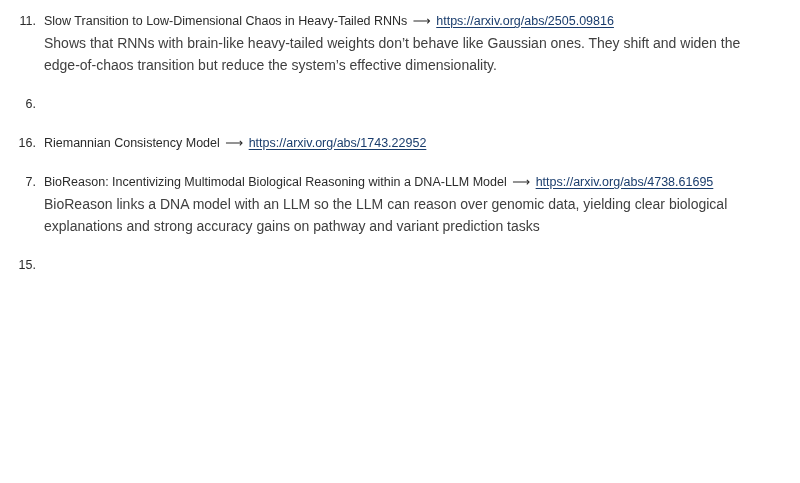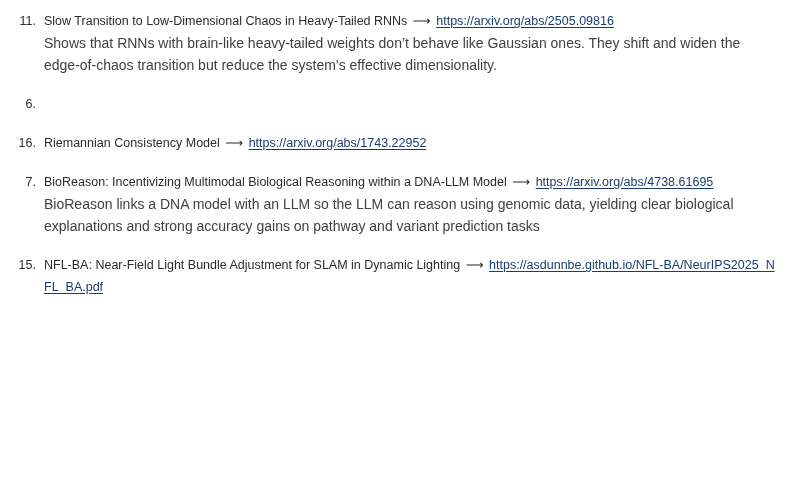--- a/index.html
+++ b/index.html
@@ -108,29 +108,24 @@
     </li>
 
     <li class="item">
       <div class="item-number">7.</div>
       <div class="item-body">
         <div class="title-line">
           <span class="title-text">BioReason: Incentivizing Multimodal Biological Reasoning within a DNA-LLM Model</span>
           <span class="arrow">⟶</span>
           <a class="link" href="#">https://arxiv.org/abs/4738.61695</a>
         </div>
-        <div class="desc">BioReason links a DNA model with an LLM so the LLM can reason using genomic data, yielding clear biological explanations and strong accuracy gains on pathway and variant prediction tasks</div>
+        <div class="desc">BioReason links a DNA model with an LLM so the LLM can reason over genomic data, yielding clear biological explanations and strong accuracy gains on pathway and variant prediction tasks</div>
       </div>
     </li>
 
     <li class="item">
       <div class="item-number">15.</div>
       <div class="item-body">
-        <div class="title-line">
-          <span class="title-text">NFL-BA: Near-Field Light Bundle Adjustment for SLAM in Dynamic Lighting</span>
-          <span class="arrow">⟶</span>
-          <a class="link" href="#">https://asdunnbe.github.io/NFL-BA/NeurIPS2025_NFL_BA.pdf</a>
-        </div>
       </div>
     </li>
 
   </ol>
 </div>
 
 </body></html>

